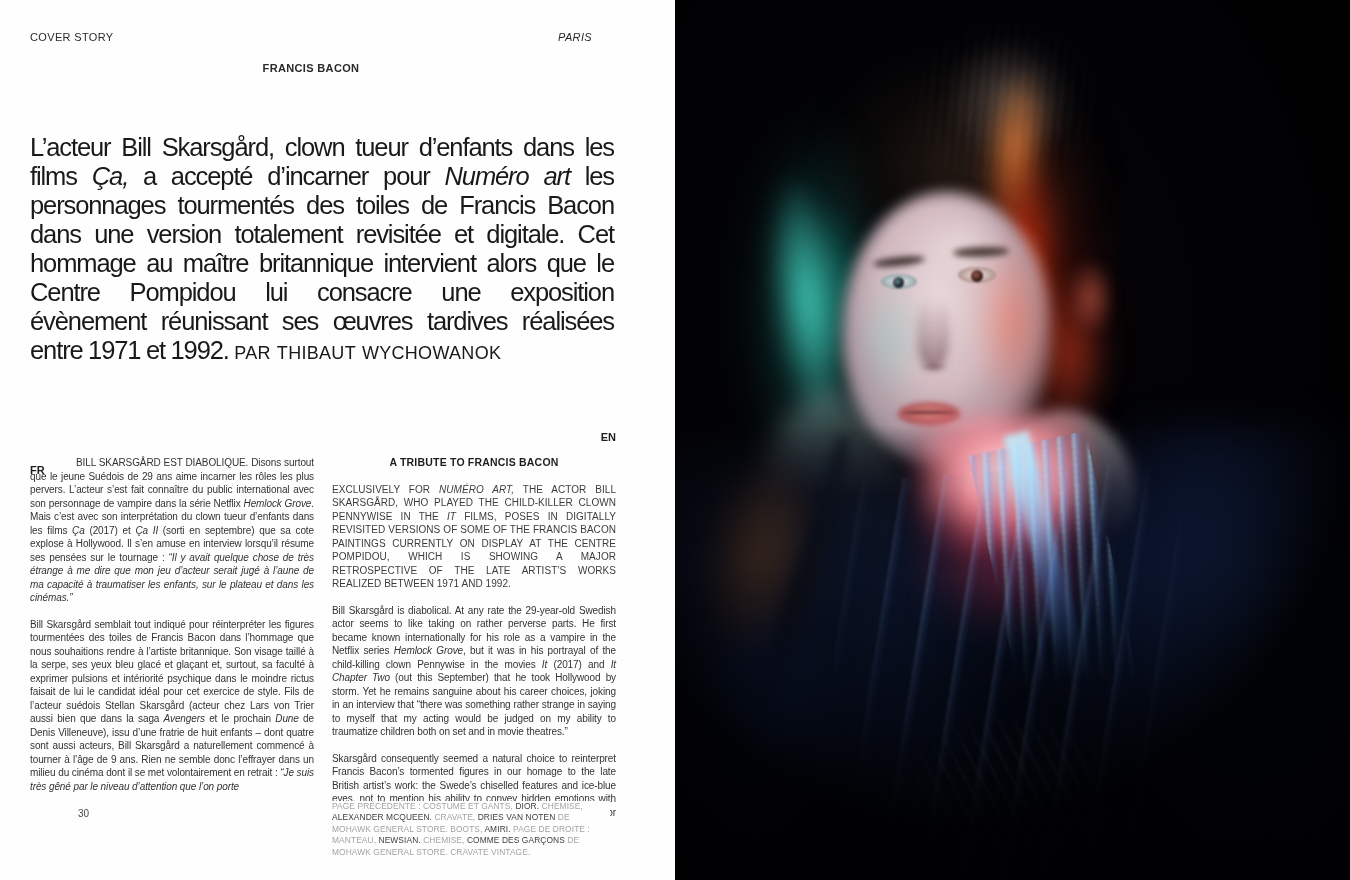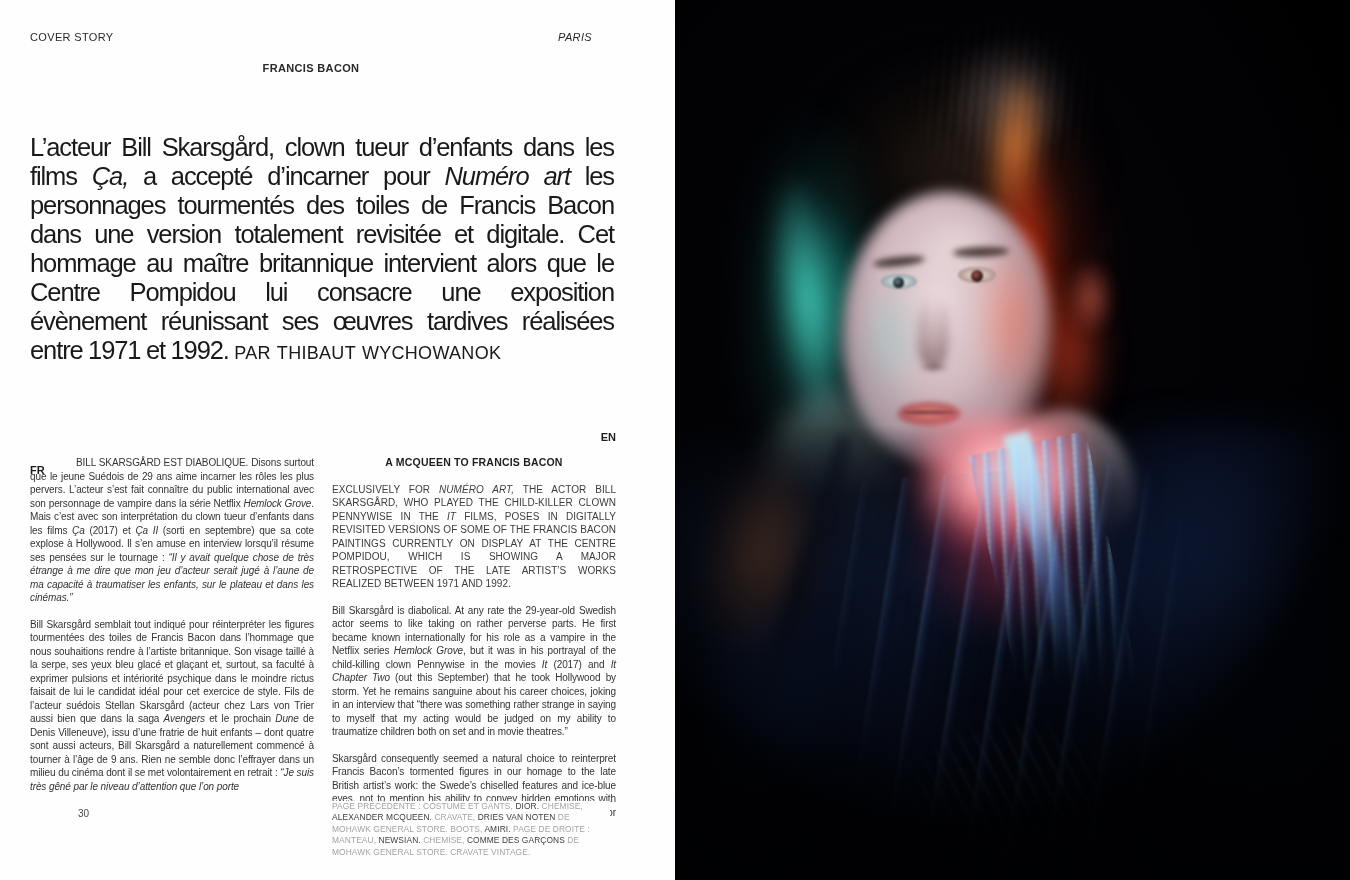--- a/index.html
+++ b/index.html
@@ -143,21 +143,21 @@
 
     <div class="lang lang-fr">FR</div>
     <div class="lang lang-en">EN</div>
 
     <div class="col col-fr">
       <p class="indent"><span>BILL SKARSGÅRD EST DIABOLIQUE. Disons surtout que le jeune Suédois de 29 ans aime incarner les rôles les plus pervers. L’acteur s’est fait connaître du public international avec son personnage de vampire dans la série Netflix </span><span class="it">Hemlock Grove</span><span>. Mais c’est avec son interprétation du clown tueur d’enfants dans les films </span><span class="it">Ça</span><span> (2017) et </span><span class="it">Ça II</span><span> (sorti en septembre) que sa cote explose à Hollywood. Il s’en amuse en interview lorsqu’il résume ses pensées sur le tournage : </span><span class="it">“Il y avait quelque chose de très étrange à me dire que mon jeu d’acteur serait jugé à l’aune de ma capacité à traumatiser les enfants, sur le plateau et dans les cinémas.”</span></p>
       <p><span>Bill Skarsgård semblait tout indiqué pour réinterpréter les figures tourmentées des toiles de Francis Bacon dans l’hommage que nous souhaitions rendre à l’artiste britannique. Son visage taillé à la serpe, ses yeux bleu glacé et glaçant et, surtout, sa faculté à exprimer pulsions et intériorité psychique dans le moindre rictus faisait de lui le candidat idéal pour cet exercice de style. Fils de l’acteur suédois Stellan Skarsgård (acteur chez Lars von Trier aussi bien que dans la saga </span><span class="it">Avengers</span><span> et le prochain </span><span class="it">Dune</span><span> de Denis Villeneuve), issu d’une fratrie de huit enfants – dont quatre sont aussi acteurs, Bill Skarsgård a naturellement commencé à tourner à l’âge de 9 ans. Rien ne semble donc l’effrayer dans un milieu du cinéma dont il se met volontairement en retrait : </span><span class="it">“Je suis très gêné par le niveau d’attention que l’on porte</span></p>
     </div>
 
     <div class="col col-en">
-      <p class="en-head">A MCQUEEN TO FRANCIS BACON</p>
+      <p class="en-head">A TRIBUTE TO FRANCIS BACON</p>
       <p class="caps"><span>EXCLUSIVELY FOR </span><span class="it">NUMÉRO ART,</span><span> THE ACTOR BILL SKARSGÅRD, WHO PLAYED THE CHILD-KILLER CLOWN PENNYWISE IN THE </span><span class="it">IT</span><span> FILMS, POSES IN DIGITALLY REVISITED VERSIONS OF SOME OF THE FRANCIS BACON PAINTINGS CURRENTLY ON DISPLAY AT THE CENTRE POMPIDOU, WHICH IS SHOWING A MAJOR RETROSPECTIVE OF THE LATE ARTIST’S WORKS REALIZED BETWEEN 1971 AND 1992.</span></p>
       <p><span>Bill Skarsgård is diabolical. At any rate the 29-year-old Swedish actor seems to like taking on rather perverse parts. He first became known internationally for his role as a vampire in the Netflix series </span><span class="it">Hemlock Grove</span><span>, but it was in his portrayal of the child-killing clown Pennywise in the movies </span><span class="it">It</span><span> (2017) and </span><span class="it">It Chapter Two</span><span> (out this September) that he took Hollywood by storm. Yet he remains sanguine about his career choices, joking in an interview that “there was something rather strange in saying to myself that my acting would be judged on my ability to traumatize children both on set and in movie theatres.”</span></p>
       <p><span>Skarsgård consequently seemed a natural choice to reinterpret Francis Bacon’s tormented figures in our homage to the late British artist’s work: the Swede’s chiselled features and ice-blue eyes, not to mention his ability to convey hidden emotions with the utmost economy of means, make him an ideal candidate for the exercise. One of eight children (of</span></p>
     </div>
 
     <div class="credits"><span>PAGE PRÉCÉDENTE : COSTUME ET GANTS, </span><span class="bd">DIOR.</span><span> CHEMISE, </span><span class="bd">ALEXANDER MCQUEEN.</span><span> CRAVATE, </span><span class="bd">DRIES VAN NOTEN</span><span> DE MOHAWK GENERAL STORE. BOOTS, </span><span class="bd">AMIRI.</span><span> PAGE DE DROITE : MANTEAU, </span><span class="bd">NEWSIAN.</span><span> CHEMISE, </span><span class="bd">COMME DES GARÇONS</span><span> DE MOHAWK GENERAL STORE. CRAVATE VINTAGE.</span></div>
     <div class="pageno">30</div>
   </div>
 
   <div class="right-page">

